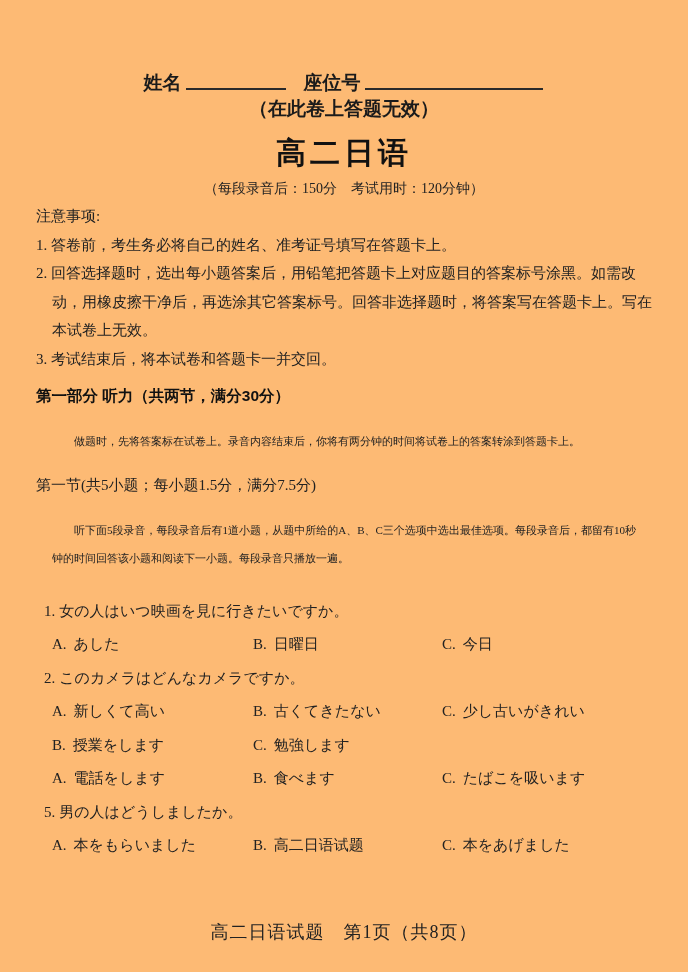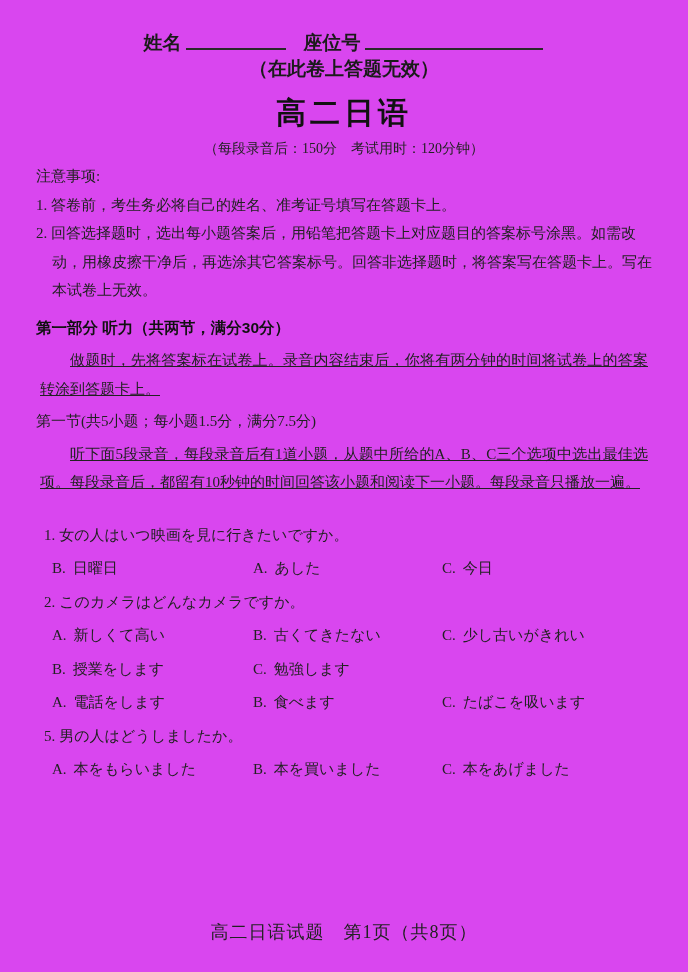--- a/index.html
+++ b/index.html
@@ -1,26 +1,26 @@
 <!DOCTYPE html>
 <html><head>
 <meta charset="utf-8">
 <style>
   html, body { margin: 0; padding: 0; background: #ffffff; }
   .page {
     position: relative;
     width: 688px;
     height: 972px;
     margin: 0 auto;
-    background: #d946ef;
+    background: #fdba74;
     color: #222;
     font-family: "Liberation Serif", serif;
     overflow: hidden;
     box-sizing: border-box;
-    padding: 30px 36px 0 36px;
+    padding: 70px 36px 0 36px;
   }
   
   .name-row {
     text-align: center;
     font-family: "Liberation Sans", sans-serif;
     font-weight: bold;
     font-size: 19px;
     line-height: 25px;
     color: #1b1b1b;
     white-space: nowrap;
@@ -68,26 +68,25 @@
   .note-item { padding-left: 16px; text-indent: -16px; }
   .part-heading {
     margin-top: 9px;
     font-family: "Liberation Sans", sans-serif;
     font-weight: bold;
     font-size: 15.5px;
     line-height: 28.5px;
     color: #111;
   }
   .para {
-    margin: 4px;
-    font-size: 15px;
+    margin: 16px;
+    font-size: 11px;
     line-height: 28.5px;
     text-indent: 2em;
     text-align: justify;
-    text-decoration: underline;
   }
   .sec-heading {
     font-size: 15px;
     line-height: 28.5px;
   }
   
   .questions { margin-top: 22px; font-size: 15px; }
   .q-line { line-height: 33.5px; padding-left: 8px; white-space: nowrap; }
   .q-num { margin-right: 4px; }
   .opts {
@@ -122,38 +121,39 @@
   <div class="invalid-note">（在此卷上答题无效）</div>
 
   <div class="exam-title">高二日语</div>
 
   <div class="exam-meta">（每段录音后：150分　考试用时：120分钟）</div>
 
   <div class="notes">
     <div>注意事项:</div>
     <div class="note-item">1. 答卷前，考生务必将自己的姓名、准考证号填写在答题卡上。</div>
     <div class="note-item">2. 回答选择题时，选出每小题答案后，用铅笔把答题卡上对应题目的答案标号涂黑。如需改动，用橡皮擦干净后，再选涂其它答案标号。回答非选择题时，将答案写在答题卡上。写在本试卷上无效。</div>
+    <div class="note-item">3. 考试结束后，将本试卷和答题卡一并交回。</div>
   </div>
 
   <div class="part-heading">第一部分 听力（共两节，满分30分）</div>
 
   <p class="para">做题时，先将答案标在试卷上。录音内容结束后，你将有两分钟的时间将试卷上的答案转涂到答题卡上。</p>
 
   <div class="sec-heading">第一节(共5小题；每小题1.5分，满分7.5分)</div>
 
   <p class="para">听下面5段录音，每段录音后有1道小题，从题中所给的A、B、C三个选项中选出最佳选项。每段录音后，都留有10秒钟的时间回答该小题和阅读下一小题。每段录音只播放一遍。</p>
 
   <div class="questions">
 
     <div class="q-line">
       <span class="q-num">1.</span><span>女の人はいつ映画を見に行きたいですか。</span>
     </div>
     <div class="opts">
+      <span class="opt"><span class="opt-label">A.</span><span>あした</span></span>
       <span class="opt"><span class="opt-label">B.</span><span>日曜日</span></span>
-      <span class="opt"><span class="opt-label">A.</span><span>あした</span></span>
       <span class="opt"><span class="opt-label">C.</span><span>今日</span></span>
     </div>
 
     <div class="q-line">
       <span class="q-num">2.</span><span>このカメラはどんなカメラですか。</span>
     </div>
     <div class="opts">
       <span class="opt"><span class="opt-label">A.</span><span>新しくて高い</span></span>
       <span class="opt"><span class="opt-label">B.</span><span>古くてきたない</span></span>
       <span class="opt"><span class="opt-label">C.</span><span>少し古いがきれい</span></span>
@@ -168,21 +168,21 @@
       <span class="opt"><span class="opt-label">A.</span><span>電話をします</span></span>
       <span class="opt"><span class="opt-label">B.</span><span>食べます</span></span>
       <span class="opt"><span class="opt-label">C.</span><span>たばこを吸います</span></span>
     </div>
 
     <div class="q-line">
       <span class="q-num">5.</span><span>男の人はどうしましたか。</span>
     </div>
     <div class="opts">
       <span class="opt"><span class="opt-label">A.</span><span>本をもらいました</span></span>
-      <span class="opt"><span class="opt-label">B.</span><span>本を買いました</span></span>
+      <span class="opt"><span class="opt-label">B.</span><span>高二日语试题</span></span>
       <span class="opt"><span class="opt-label">C.</span><span>本をあげました</span></span>
     </div>
 
   </div>
 
   <div class="page-footer">高二日语试题　第1页（共8页）</div>
 
 </div>
 
 </body></html>

